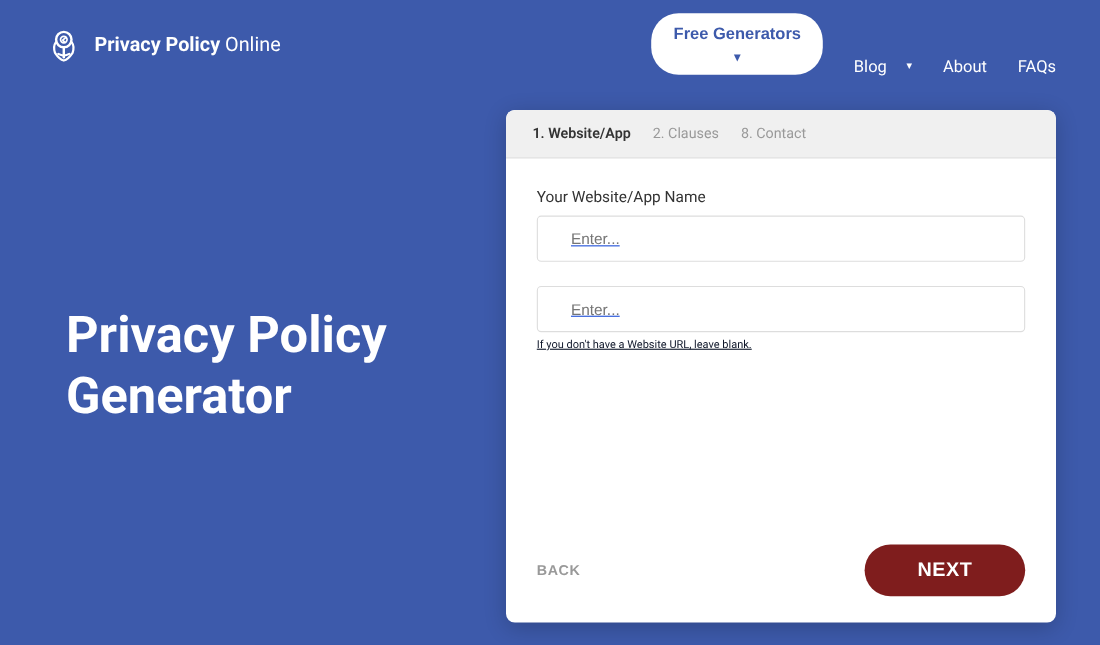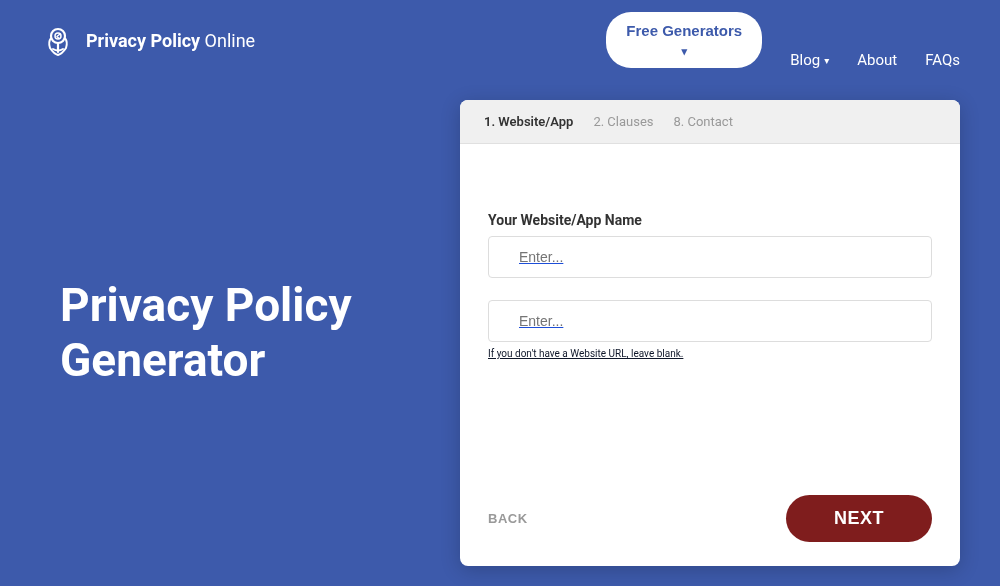--- a/index.html
+++ b/index.html
@@ -66,21 +66,21 @@
     .btn-free-generators .chevron {
       font-size: 11px;
     }
 
     .nav-link {
       color: white;
       text-decoration: none;
       font-size: 15px;
       display: flex;
       align-items: center;
-      gap: 4px;
+      gap: 18px;
       cursor: pointer;
       margin-top: 40px;
     }
 
     .nav-link .chevron {
       font-size: 10px;
     }
 
     
     .main-content {
@@ -140,24 +140,23 @@
       flex: 1;
     }
 
     .form-group {
       margin-bottom: 22px;
     }
 
     .form-label {
       display: block;
       font-size: 14px;
-      font-weight: 700;
+      font-weight: 400;
       color: #333;
       margin-bottom: 8px;
-      margin-top: 40px;
     }
 
     .form-input {
       width: 100%;
       border: 1px solid #ddd;
       border-radius: 4px;
       padding: 12px 30px;
       font-size: 14px;
       color: #1d4ed8;
       outline: none;

